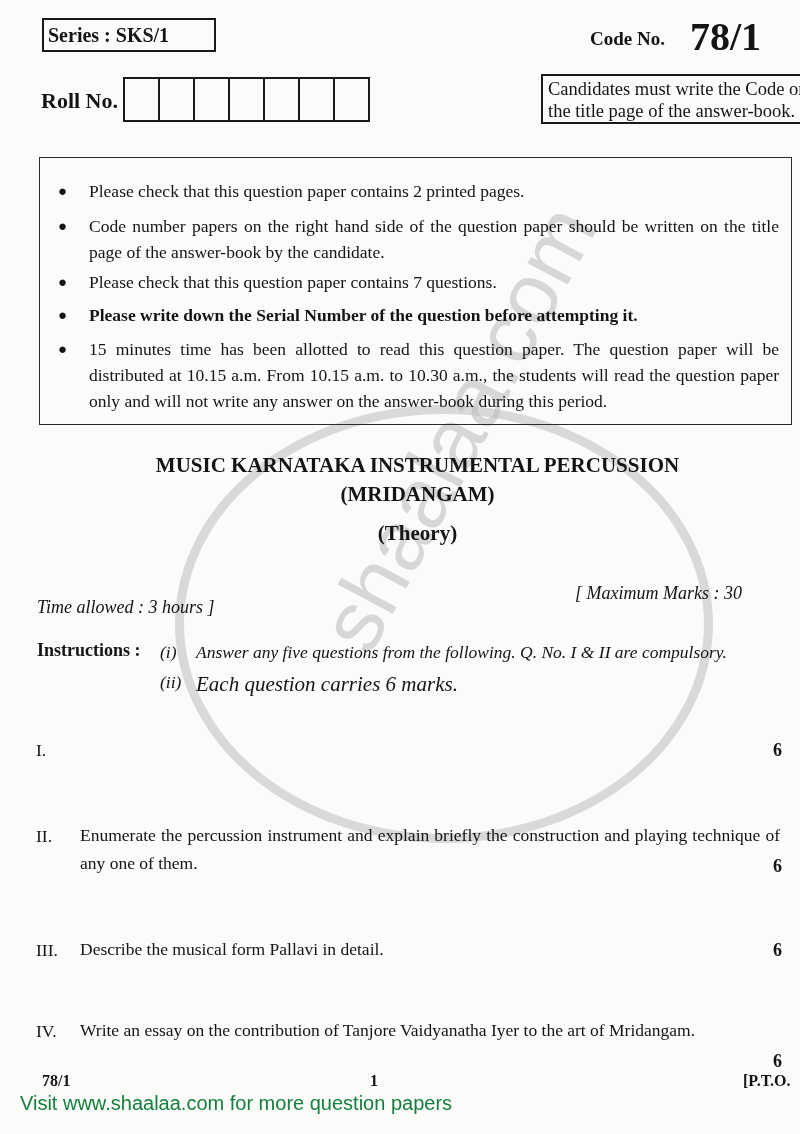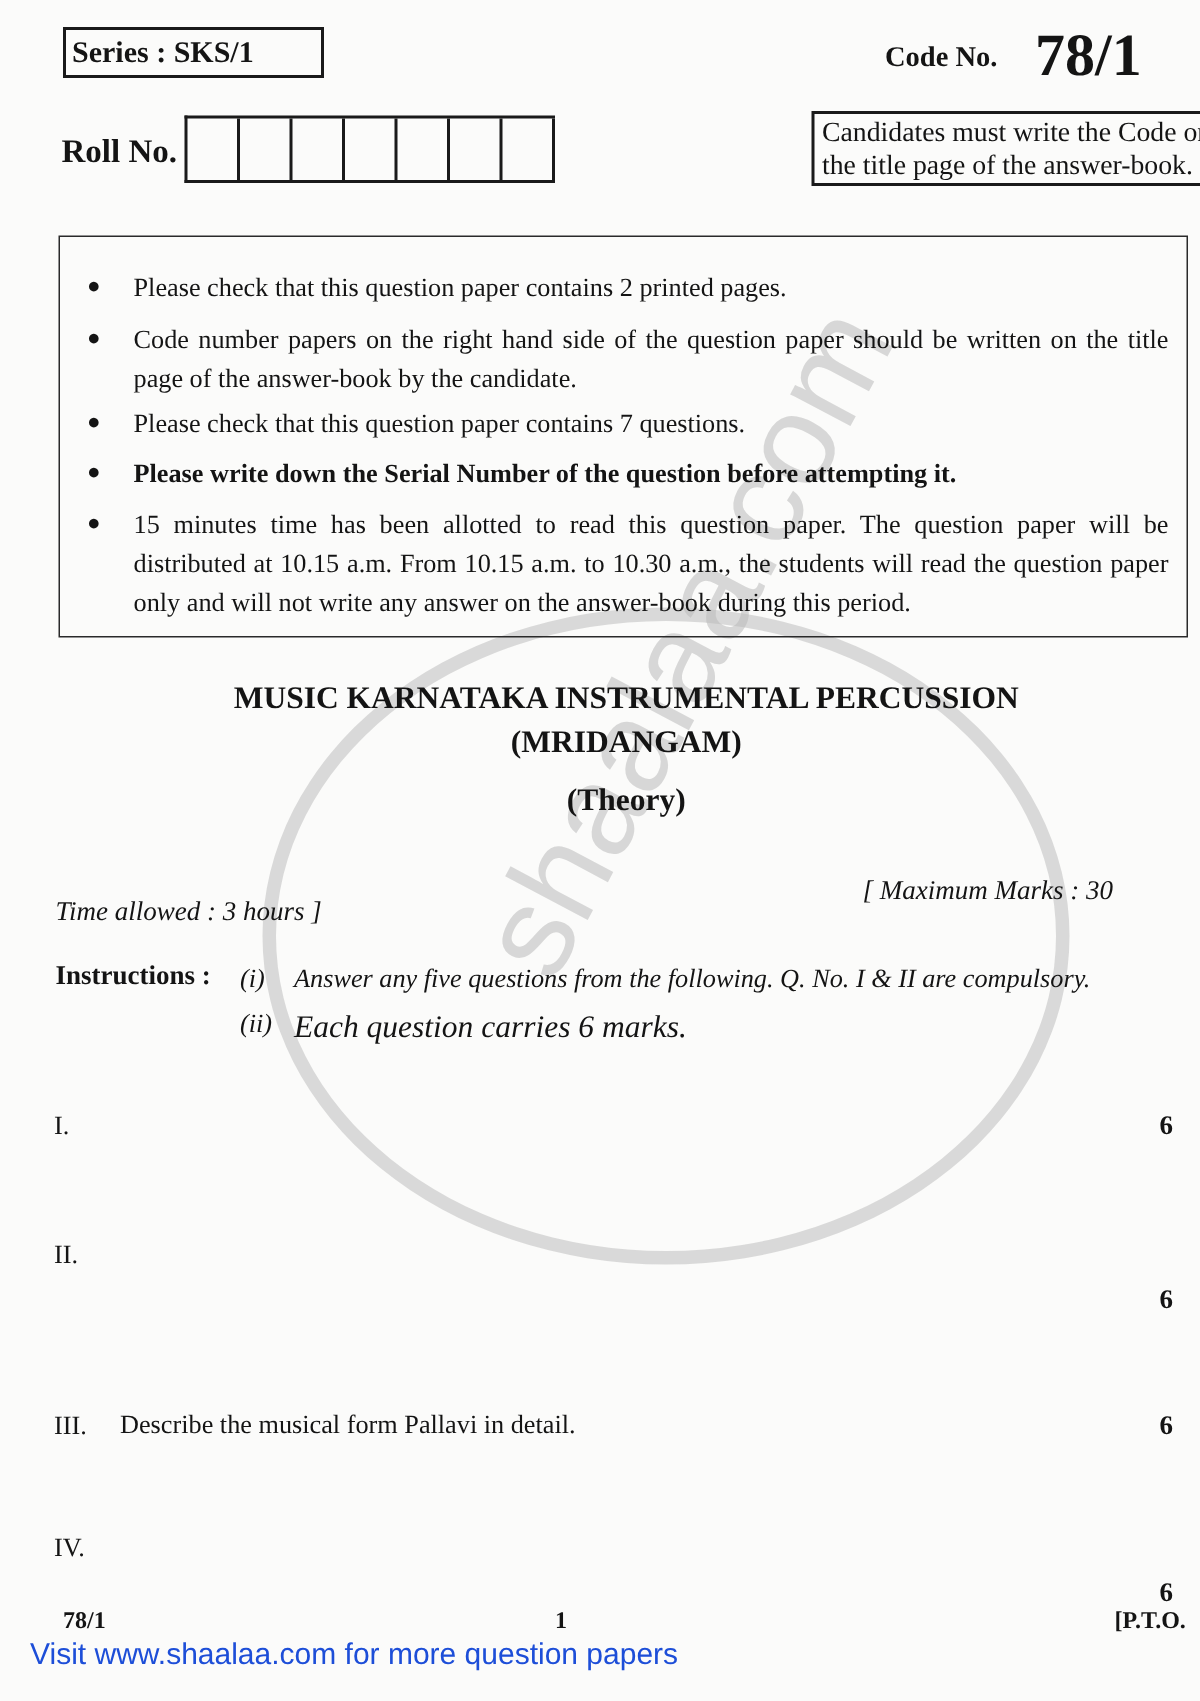--- a/index.html
+++ b/index.html
@@ -40,21 +40,21 @@
     border:9px solid rgba(190,190,190,0.55);
   }
   .wm-text {
     left:300px; top:620px; font-family:"Liberation Sans", sans-serif;
     font-size:86px; color:rgba(185,185,185,0.55); transform:rotate(-62deg);
     transform-origin:left top; white-space:nowrap;
   }
   .footer-code { left:42px; top:1072px; font-weight:bold; font-size:16px; }
   .footer-page { left:370px; top:1072px; font-weight:bold; font-size:16px; }
   .footer-pto { left:743px; top:1072px; font-weight:bold; font-size:16px; }
-  .visit { left:20px; top:1092px; font-family:"Liberation Sans", sans-serif; font-size:20px; color:#1d4ed8; }
+  .visit { left:20px; top:1092px; font-family:"Liberation Sans", sans-serif; font-size:20px; color:#15803d; }
 </style>
 </head>
 <body>
 
 <div class="abs watermark"></div>
 <div class="abs wm-text">shaalaa.com</div>
 
 <div class="abs series-box">Series : SKS/1</div>
 <div class="abs code-label">Code No.</div>
 <div class="abs code-value">78/1</div>
@@ -105,28 +105,30 @@
 <div class="abs italic" style="left:196px; top:642px; font-size:17.5px">Answer any five questions from the following. Q. No. I &amp; II are compulsory.</div>
 <div class="abs italic" style="left:160px; top:672px; font-size:17.5px">(ii)</div>
 <div class="abs italic" style="left:196px; top:672px; font-size:21px">Each question carries 6 marks.</div>
 
 <div class="abs" style="left:0; top:740px; width:800px; height:30px">
   <span class="q-num">I.</span>
   <span class="q-marks">6</span>
 </div>
 <div class="abs" style="left:0; top:826px; width:800px; height:60px">
   <span class="q-num">II.</span>
+  <span class="q-txt" style="top:-5px">Enumerate the percussion instrument and explain briefly the construction and playing technique of any one of them.</span>
   <span class="q-marks" style="top:30px">6</span>
 </div>
 <div class="abs" style="left:0; top:940px; width:800px; height:30px">
   <span class="q-num">III.</span>
   <span class="q-txt" style="top:-5px">Describe the musical form Pallavi in detail.</span>
   <span class="q-marks">6</span>
 </div>
 <div class="abs" style="left:0; top:1021px; width:800px; height:60px">
   <span class="q-num">IV.</span>
+  <span class="q-txt" style="top:-5px">Write an essay on the contribution of Tanjore Vaidyanatha Iyer to the art of Mridangam.</span>
   <span class="q-marks" style="top:30px">6</span>
 </div>
 
 <div class="abs footer-code">78/1</div>
 <div class="abs footer-page">1</div>
 <div class="abs footer-pto">[P.T.O.</div>
 <div class="abs visit">Visit www.shaalaa.com for more question papers</div>
 
 </body></html>

